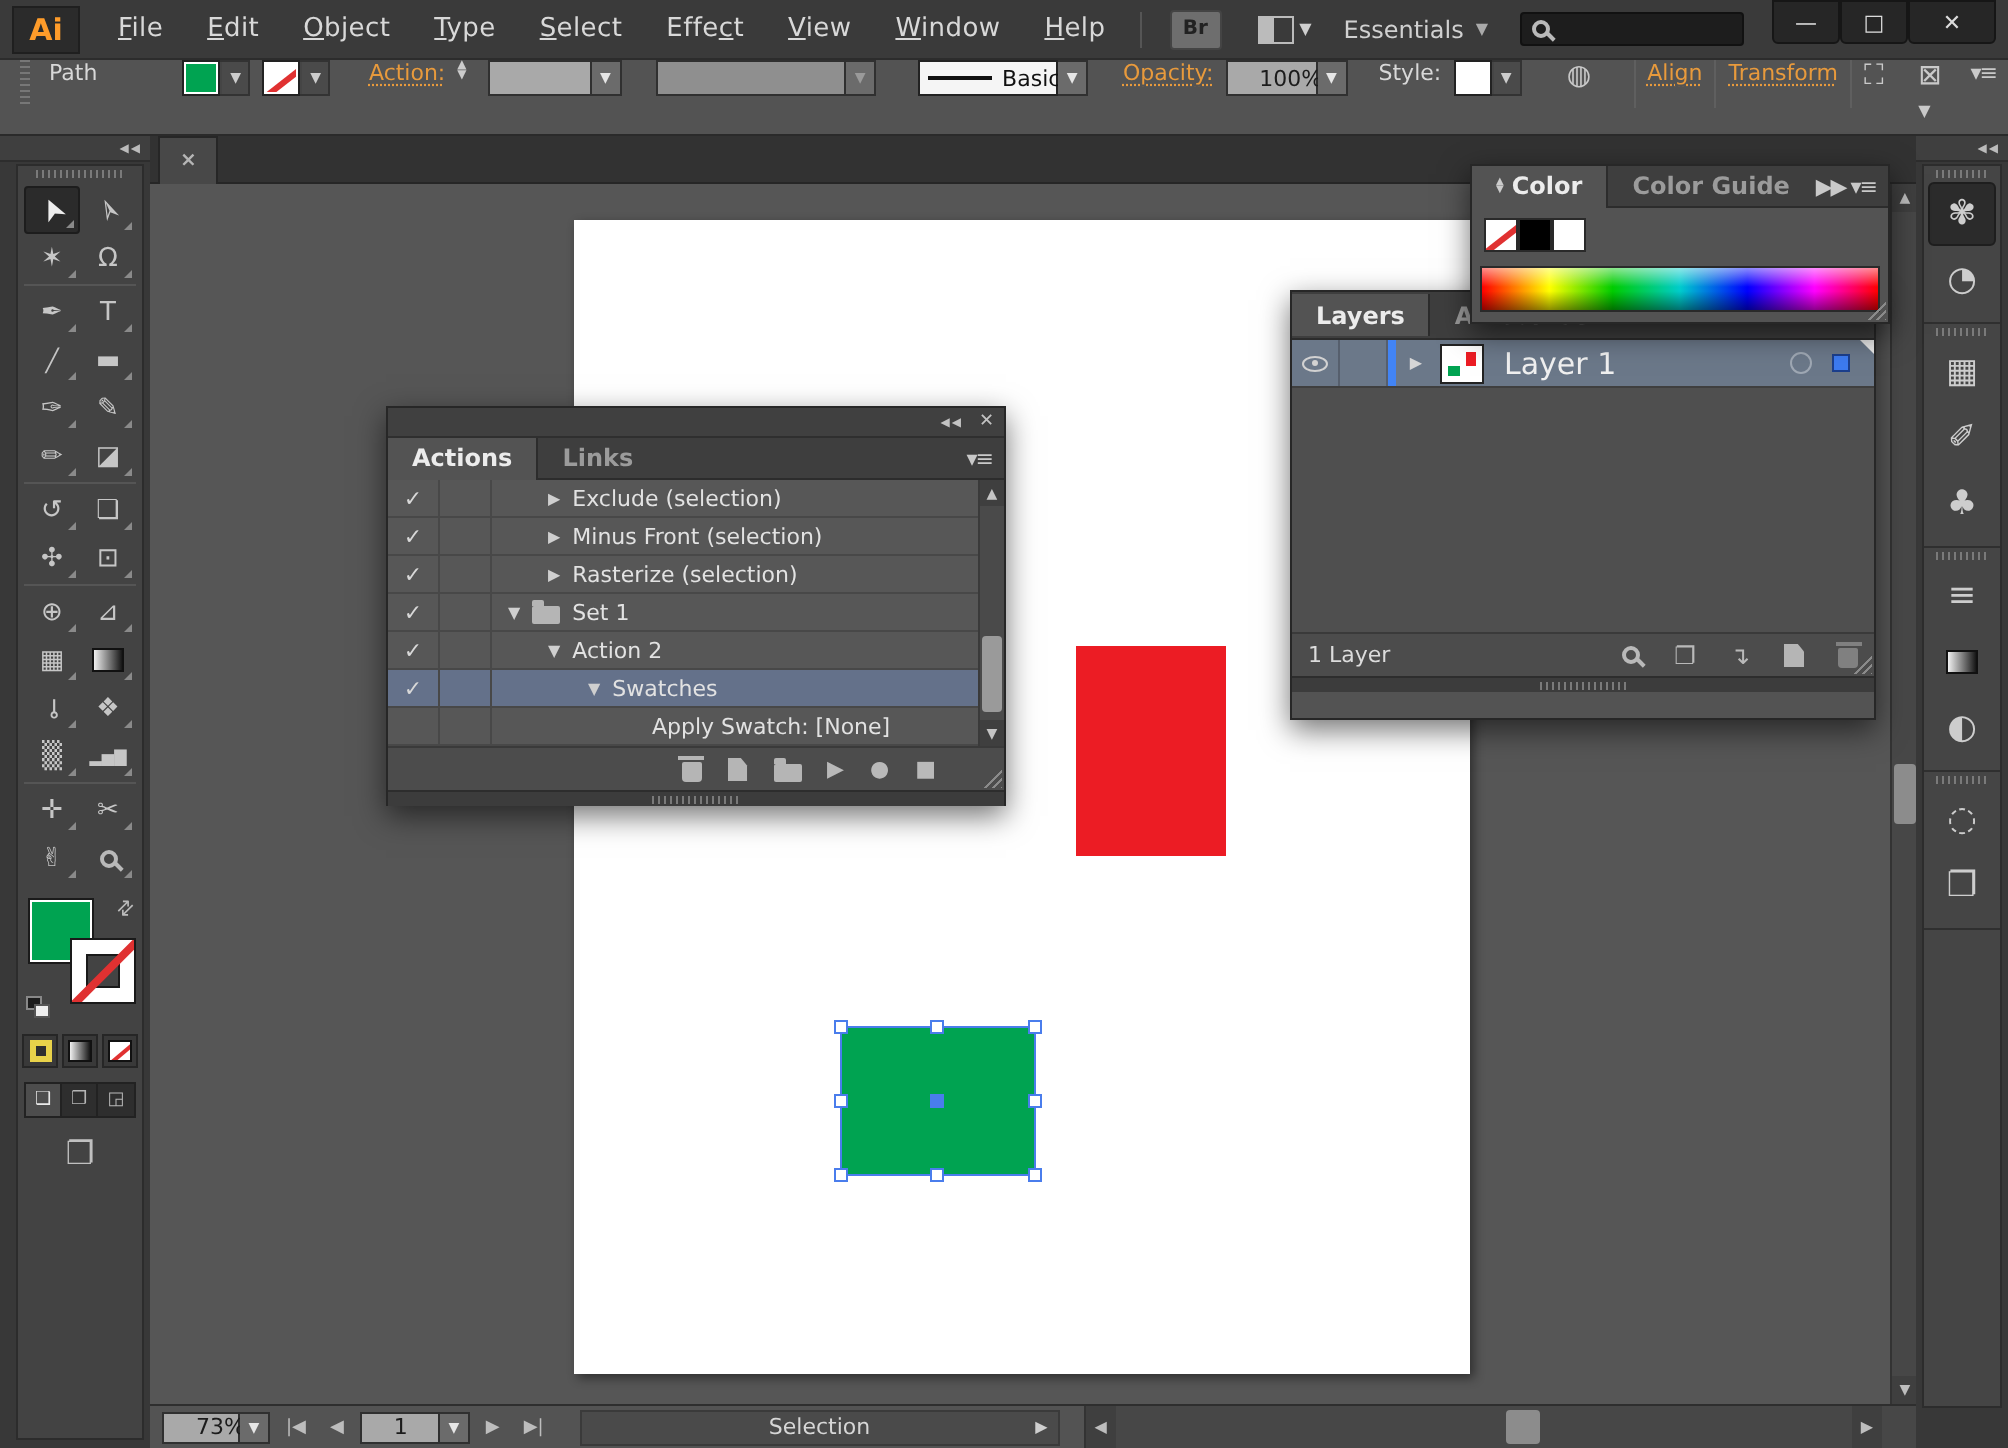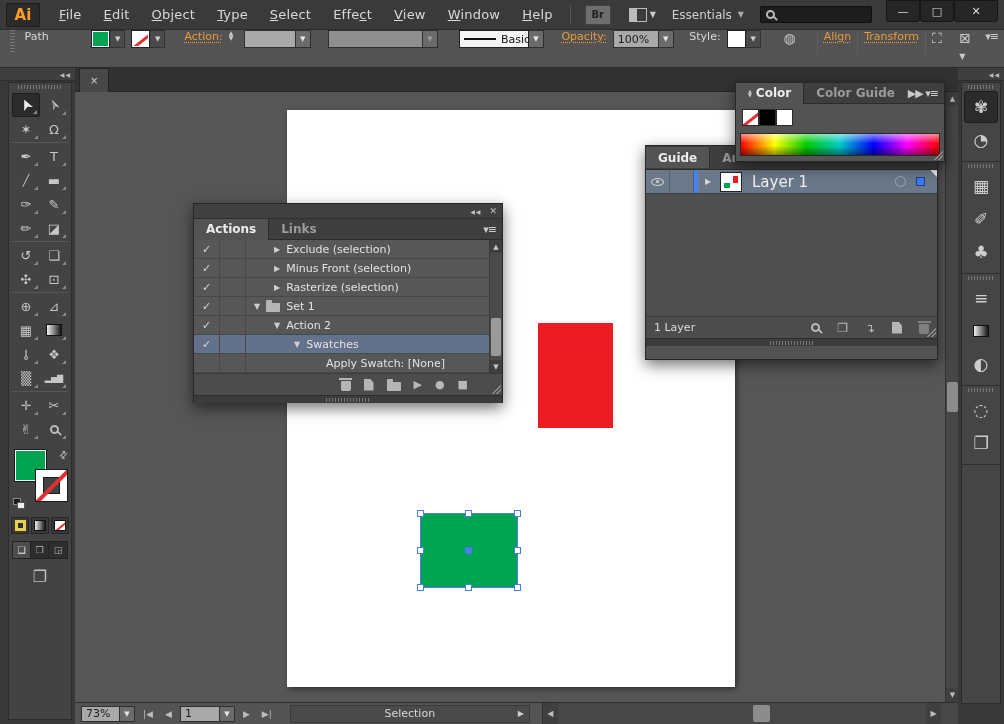--- a/index.html
+++ b/index.html
@@ -41,21 +41,21 @@
   .cb-link{color:#e89a3c;text-decoration:underline dotted;text-underline-offset:2px;}
   .swatchbtn{display:flex;align-items:center;background:#454545;border:1px solid #333;}
   .swatch{width:17px;height:16px;border:1px solid #fff;outline:1px solid #222;}
   .sw-none{background:#fff;position:relative;overflow:hidden;}
   .sw-none::after{content:"";position:absolute;left:-3px;top:6px;width:28px;height:2.5px;
         background:#e03131;transform:rotate(-38deg);}
   .ddarrow{width:13px;height:16px;display:flex;align-items:center;justify-content:center;
         color:#ccc;font-size:7px;background:#4a4a4a;margin-left:2px;}
   .stepper{display:flex;flex-direction:column;font-size:6px;color:#ccc;line-height:5px;width:10px;}
   .field{height:18px;background:#a9a9a9;border:1px solid #303030;color:#1c1c1c;
-        display:flex;align-items:center;padding:0 4px;}
+        display:flex;align-items:center;padding:0 16px;}
   .fieldbtn{width:15px;height:18px;background:#6b6b6b;border:1px solid #303030;border-left:none;
         color:#e6e6e6;font-size:7px;display:flex;align-items:center;justify-content:center;}
   .strokestyle{width:70px;height:18px;background:#f5f5f5;border:1px solid #222;color:#111;
         display:flex;align-items:center;gap:5px;padding:0 4px;font-size:11px;}
   .strokeline{flex:0 0 32px;height:2.5px;background:#111;}
   .cbsep{width:1px;height:24px;background:#434343;border-right:1px solid #5f5f5f;}
   .cb-icon{color:#c9c9c9;font-size:14px;}
   .pm{color:#c9c9c9;font-size:11px;letter-spacing:-1px;}
   
   #leftcol{position:absolute;left:0;top:68px;width:75px;height:656px;background:#383838;}
@@ -625,21 +625,21 @@
       </span>
     <div class="grip-corner" data-name="resize-grip"></div>
   </div>
   <div class="pfooter" data-name="panel-footer">
       <div class="dots" data-name="panel-drag-handle"></div>
     </div>
 </div>
 
 <div class="fpanel" id="layers-panel" data-name="layers-panel">
   <div class="tabsrow" data-name="layers-panel-tabs">
-    <div class="ptab active" data-name="tab-layers">Guide</div>
+    <div class="ptab active" data-name="tab-layers">Layers</div>
     <div class="ptab" data-name="tab-artboards">Artboards</div>
     <span class="pm" data-name="panel-menu-icon">▾≡</span>
   </div>
   <div id="layers-list" data-name="layers-list">
     <div class="dots" data-name="panel-drag-handle" style="position:absolute;top:-24px;left:120px;"></div>
     <div id="layer-row" data-name="layer-row">
       <div class="lcell" data-name="visibility-toggle">
           <span class="i-eye" data-name="eye-icon"></span>
         </div>
       <div class="lcell" data-name="lock-toggle"></div>

